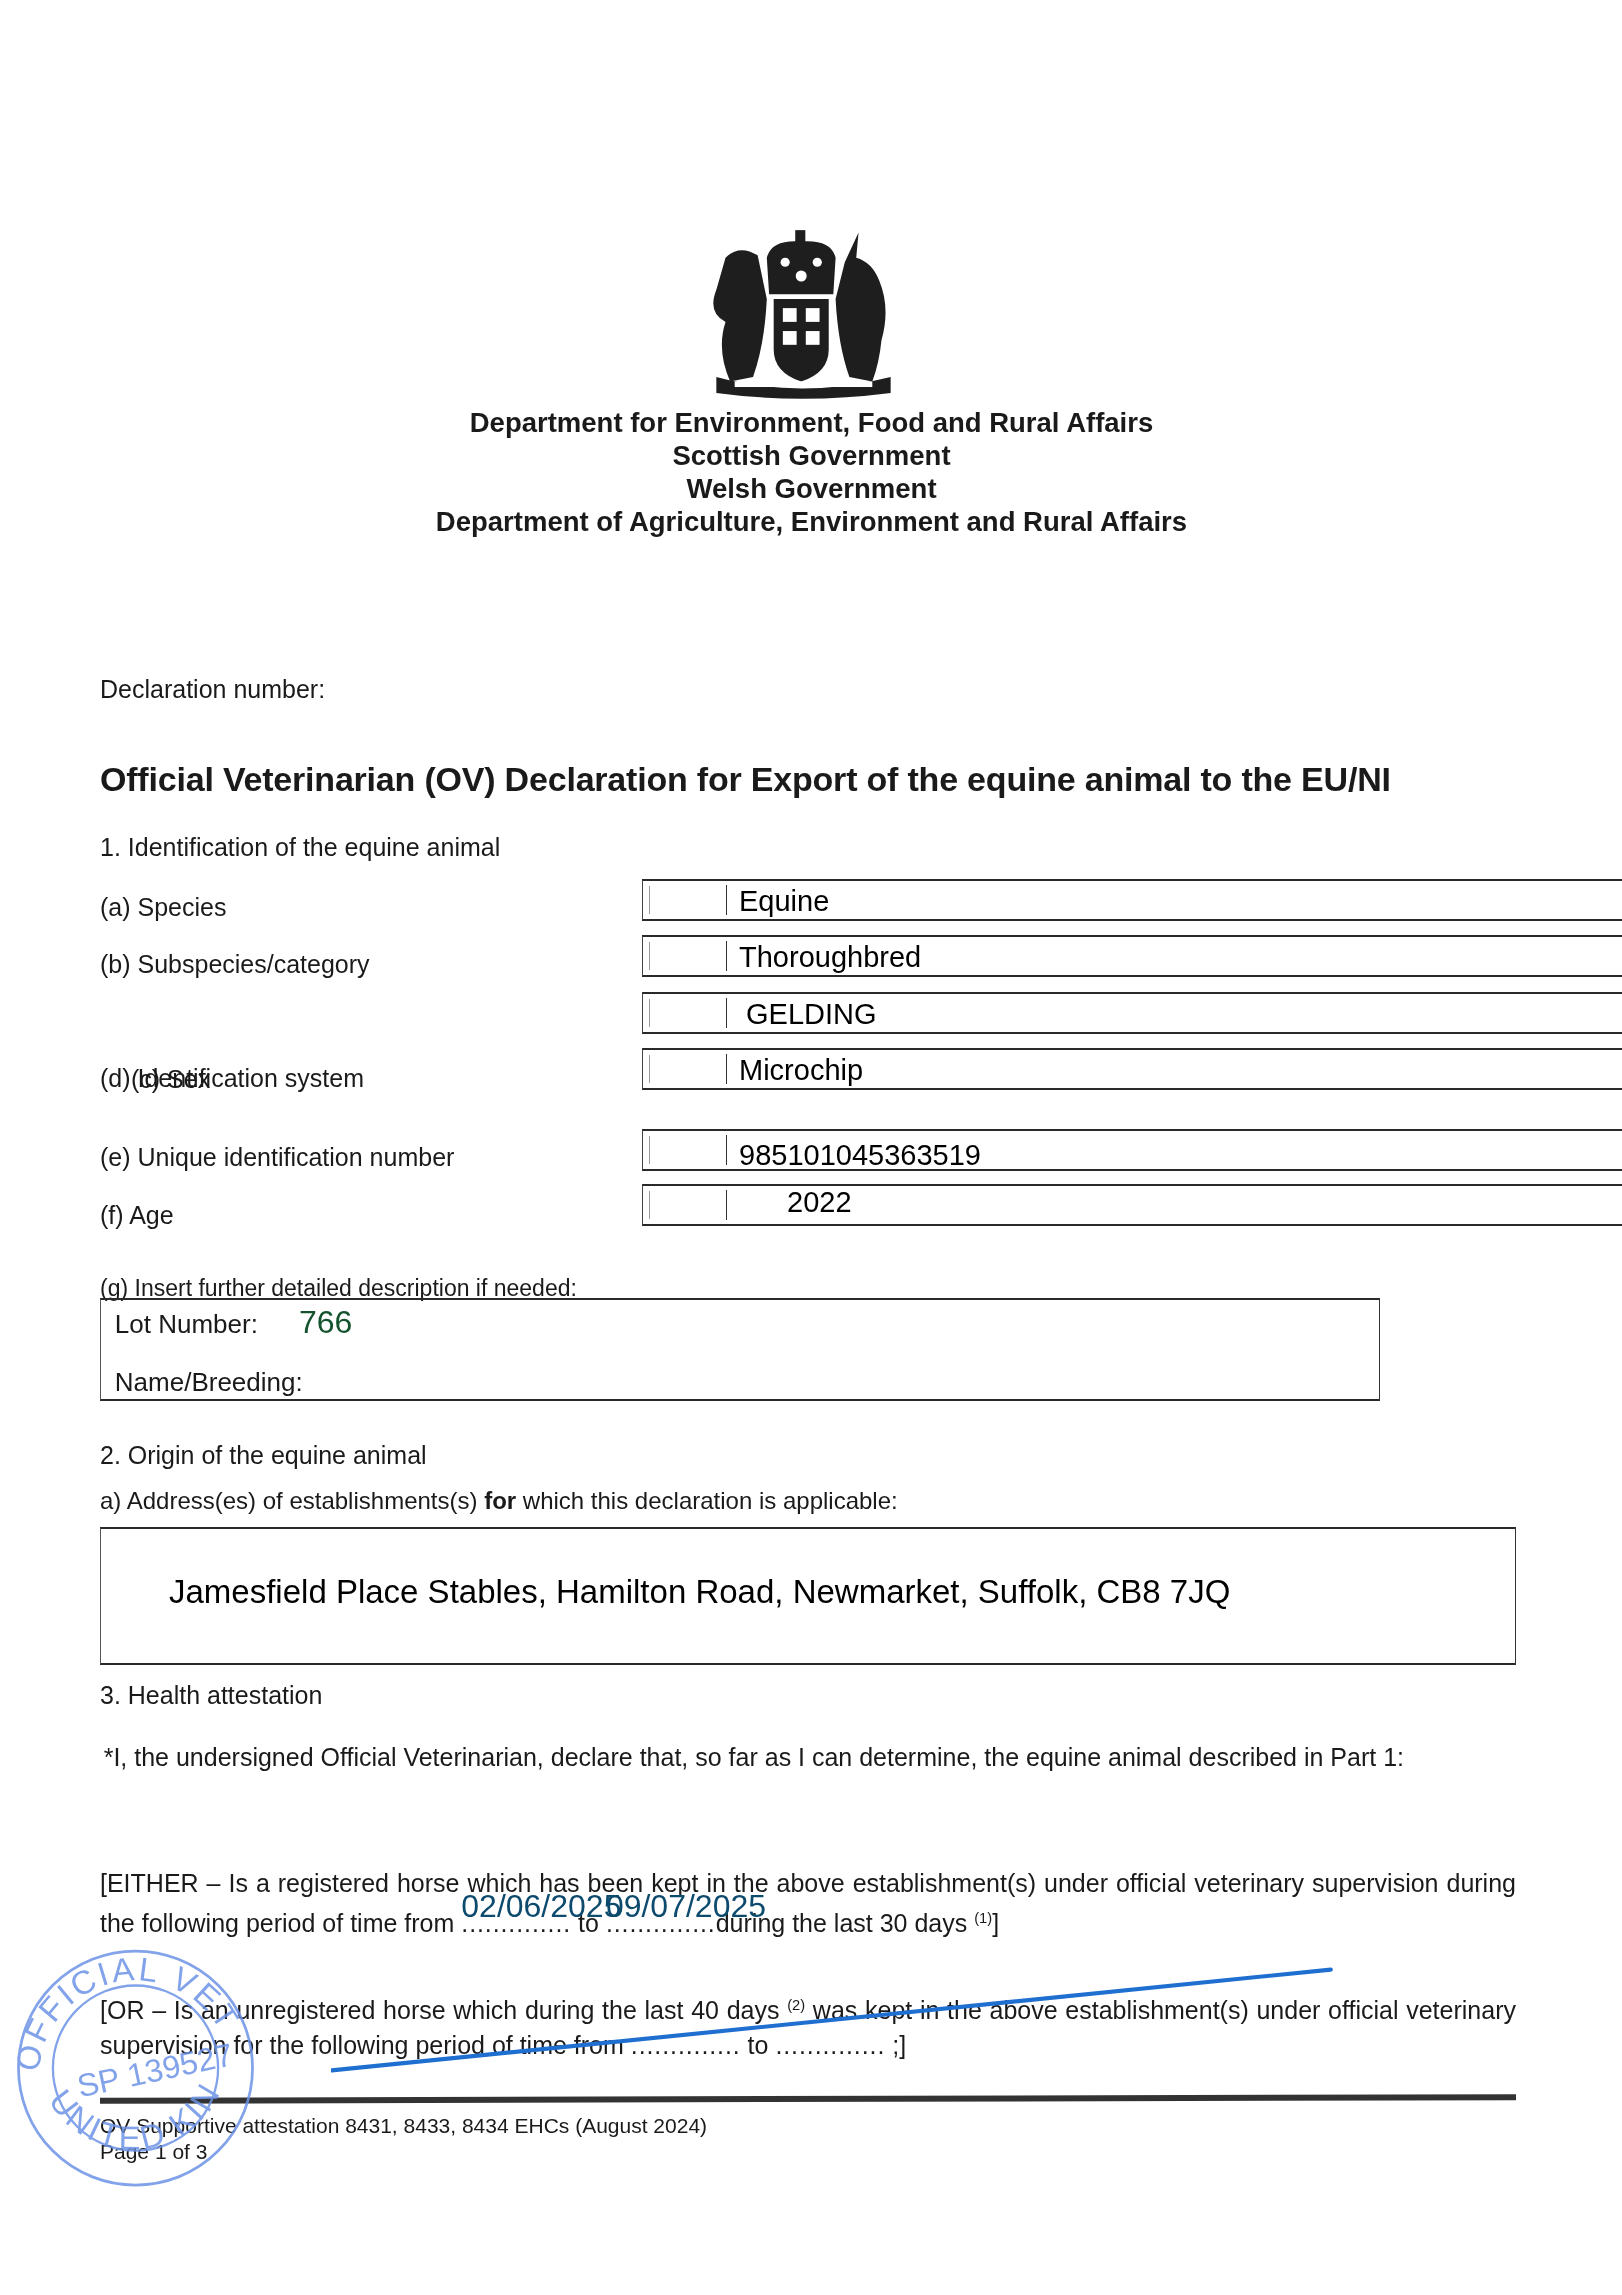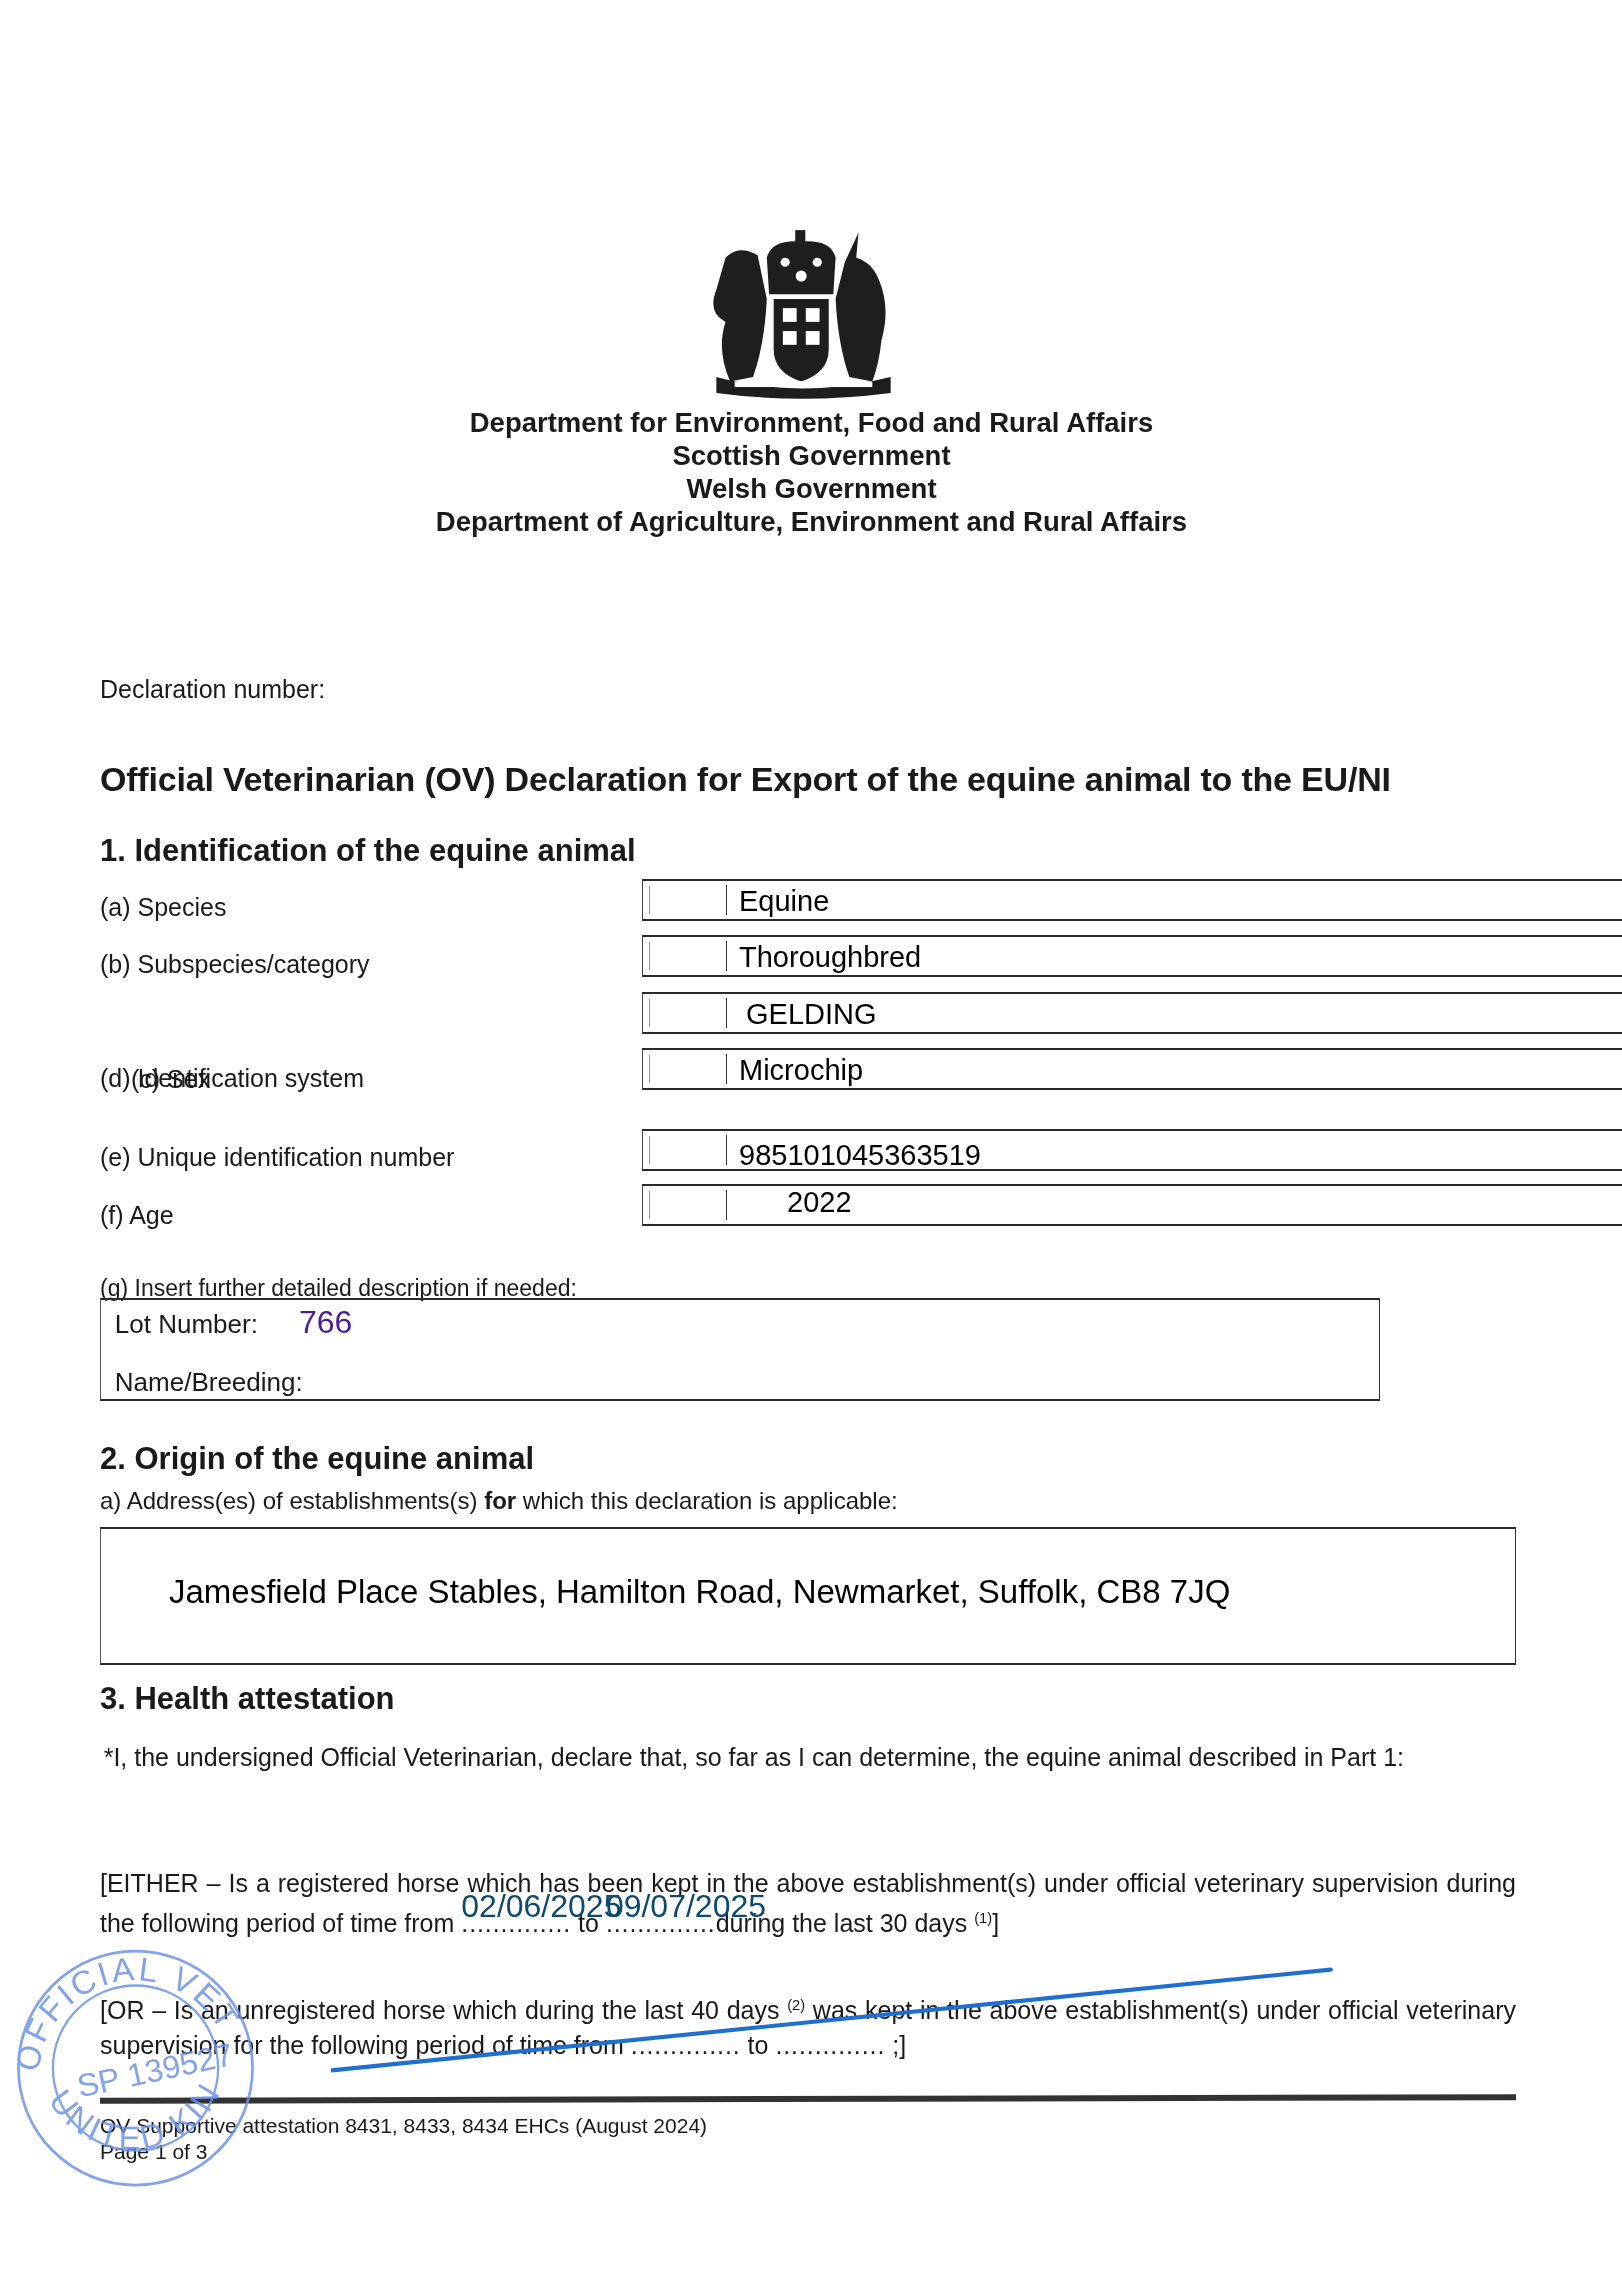--- a/index.html
+++ b/index.html
@@ -3,21 +3,21 @@
 <meta charset="utf-8">
 <style>
   html, body { margin: 0; padding: 0; background: #ffffff; }
   body { width: 1623px; height: 2295px; position: relative; overflow: hidden;
          font-family: "Liberation Sans", sans-serif; color: #1a1a1a; }
   .abs { position: absolute; }
   .crest { left: 698px; top: 230px; width: 211px; height: 170px; }
   .hdr { left: 0; width: 1623px; text-align: center; font-weight: bold; font-size: 27.5px; line-height: 33px; }
   .decl { left: 100px; top: 675px; font-size: 25px; }
   .title { left: 100px; top: 760px; font-size: 34px; font-weight: bold; letter-spacing: -0.2px; white-space: nowrap; }
-  .h2 { left: 100px; font-size: 31px; font-weight: bold; white-space: nowrap; }
+  .h2 { left: 100px; font-size: 25px; font-weight: normal; white-space: nowrap; }
   .lbl { left: 100px; font-size: 25px; white-space: nowrap; }
   .field { left: 642px; width: 1008px; height: 42px; border-top: 2.3px solid #2a2a2a; border-bottom: 2.3px solid #2a2a2a;
            border-left: 1.4px solid #444; border-right: 2.3px solid #2a2a2a; box-sizing: border-box; }
   .field .inner-left { position: absolute; left: 5.5px; top: 4.6px; bottom: 4.6px; width: 0.9px; background: #999; }
   .field .sep { position: absolute; left: 83px; top: 3.7px; bottom: 3.7px; width: 1.4px; background: #333; }
   .field .val { position: absolute; left: 96px; top: 1.8px; font-size: 29px; line-height: 36px; color: #000; white-space: nowrap; }
   .descbox { left: 100px; top: 1298px; width: 1280px; height: 103px; border-top: 2.8px solid #2a2a2a; border-bottom: 2.8px solid #2a2a2a;
              border-left: 1.4px solid #555; border-right: 1.8px solid #333; box-sizing: border-box; }
   .addrbox { left: 100px; top: 1527px; width: 1416px; height: 138px; border-top: 2.8px solid #2a2a2a; border-bottom: 2.8px solid #2a2a2a;
              border-left: 1.4px solid #555; border-right: 1.8px solid #333; box-sizing: border-box; }
@@ -111,21 +111,21 @@
 <div class="abs lbl" style="top:1201px;">(f) Age</div>
 <div class="abs field" style="top:1184px;">
   <span class="inner-left"></span>
     <span class="sep"></span>
   <span class="val" style="top:-1.8px;margin-left:48px;">2022</span>
 </div>
 
 <div class="abs lbl" style="top:1275px; font-size:23px;">(g) Insert further detailed description if needed:</div>
 <div class="abs descbox">
   <span class="abs" style="left:13.8px; top:9.2px; font-size:26px; white-space:nowrap;">Lot Number:</span>
-  <span class="abs" style="left:198px; top:3.7px; font-size:32px; color:#4c1d95;">766</span>
+  <span class="abs" style="left:198px; top:3.7px; font-size:32px; color:#14532d;">766</span>
   <span class="abs" style="left:13.8px; top:67px; font-size:26px; white-space:nowrap;">Name/Breeding:</span>
 </div>
 
 <div class="abs h2" style="top:1441px;">2. Origin of the equine animal</div>
 <div class="abs lbl" style="top:1487px; font-size:24px;"><span>a) Address(es) of establishments(s) </span><b>for</b><span> which this declaration is applicable:</span></div>
 <div class="abs addrbox">
   <span class="abs" style="left:23px; top:44px; font-size:33px; color:#000; white-space:nowrap;margin-left:45px;">Jamesfield Place Stables, Hamilton Road, Newmarket, Suffolk, CB8 7JQ</span>
 </div>
 
 <div class="abs h2" style="top:1681px;">3. Health attestation</div>

